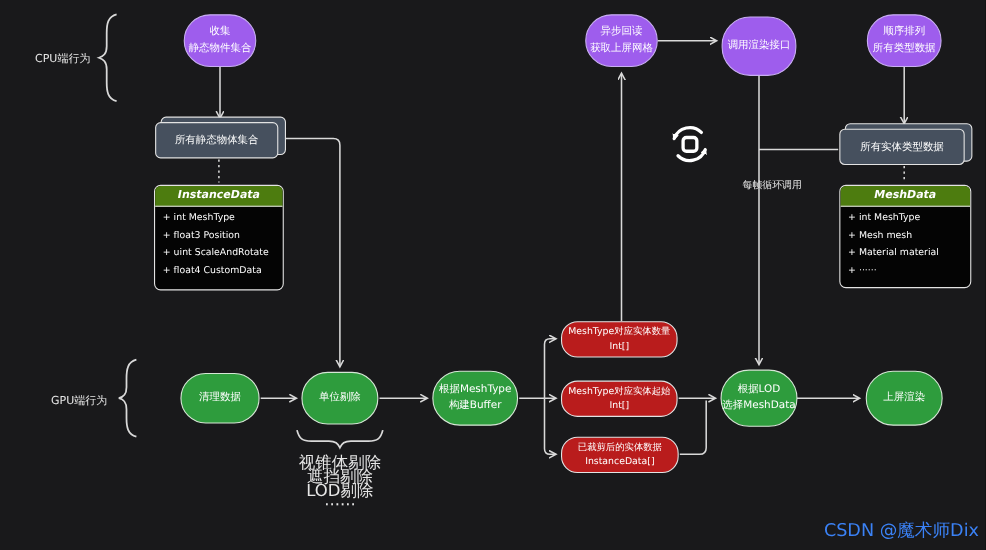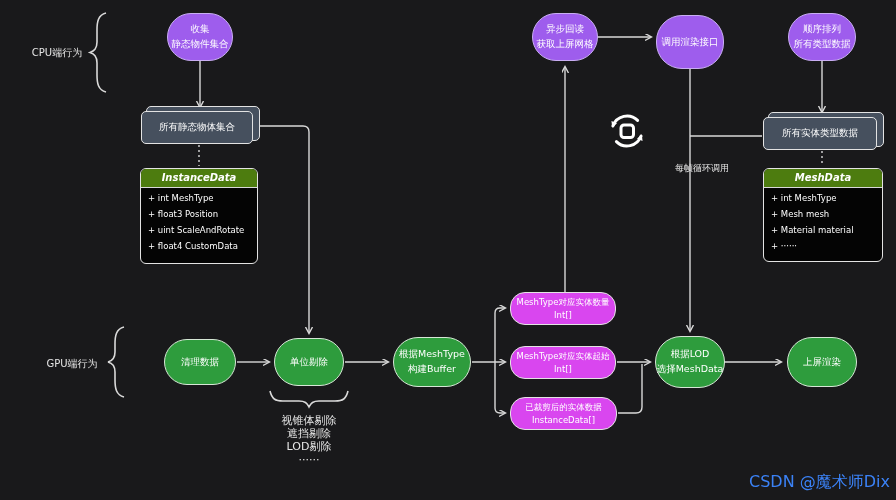--- a/index.html
+++ b/index.html
@@ -3,30 +3,30 @@
 <meta charset="utf-8">
 <style>
   html,body{margin:0;padding:0;background:#101011;}
   .canvas{position:relative;width:896px;height:500px;background:#19191b;overflow:hidden;
           font-family:"DejaVu Sans",sans-serif;}
   .overlay{position:absolute;left:0;top:0;width:896px;height:500px;pointer-events:none;}
   .node{position:absolute;display:flex;flex-direction:column;align-items:center;justify-content:center;
         color:#fff;text-align:center;box-sizing:border-box;z-index:3;}
   .pnode{background:#9e5ded;border:1.5px solid #c9aef3;border-radius:26px;font-size:9.5px;line-height:1.55;font-weight:500;}
   .gnode{background:#2e9c3d;border:1.5px solid #d6e7d6;border-radius:26px;font-size:9.5px;line-height:1.55;font-weight:500;}
-  .bufbox{background:#d946ef;border:1.2px solid #e3e3e3;border-radius:15px;font-size:8.5px;line-height:1.5;}
+  .bufbox{background:#b91c1c;border:1.2px solid #e3e3e3;border-radius:15px;font-size:8.5px;line-height:1.5;}
   .stackmain{background:#46505e;border:1.2px solid #e3e3e3;border-radius:5px;font-size:9.5px;z-index:3;}
   .stackback{position:absolute;background:#46505e;border:1.2px solid #e3e3e3;border-radius:5px;z-index:2;}
   .classbox{position:absolute;background:#040404;border:1.2px solid #e3e3e3;border-radius:6px;overflow:hidden;
             z-index:3;box-sizing:border-box;}
   .classhdr{background:#4d7c0f;color:#fff;font-size:10px;font-style:italic;font-weight:bold;
             text-align:center;padding:3px 0 4px;border-bottom:1px solid #d9d9d9;}
   .classrow{color:#fff;font-size:8.5px;padding:5px 7px 1px;text-align:left;}
   .slabel{position:absolute;color:#e6e6e6;font-size:10px;text-align:center;z-index:3;}
-  .note{position:absolute;color:#e6e6e6;font-size:11px;line-height:13px;text-align:center;z-index:3;}
+  .note{position:absolute;color:#e6e6e6;font-size:15px;line-height:13px;text-align:center;z-index:3;}
   .loop-label{position:absolute;color:#e6e6e6;font-size:9px;text-align:center;z-index:3;}
   .watermark{position:absolute;color:#3b82f6;font-size:16px;z-index:4;}
 </style>
 </head>
 <body>
 
 <div class="canvas">
 
   <svg class="overlay" width="896" height="500" viewBox="0 0 896 500">
     <defs>

